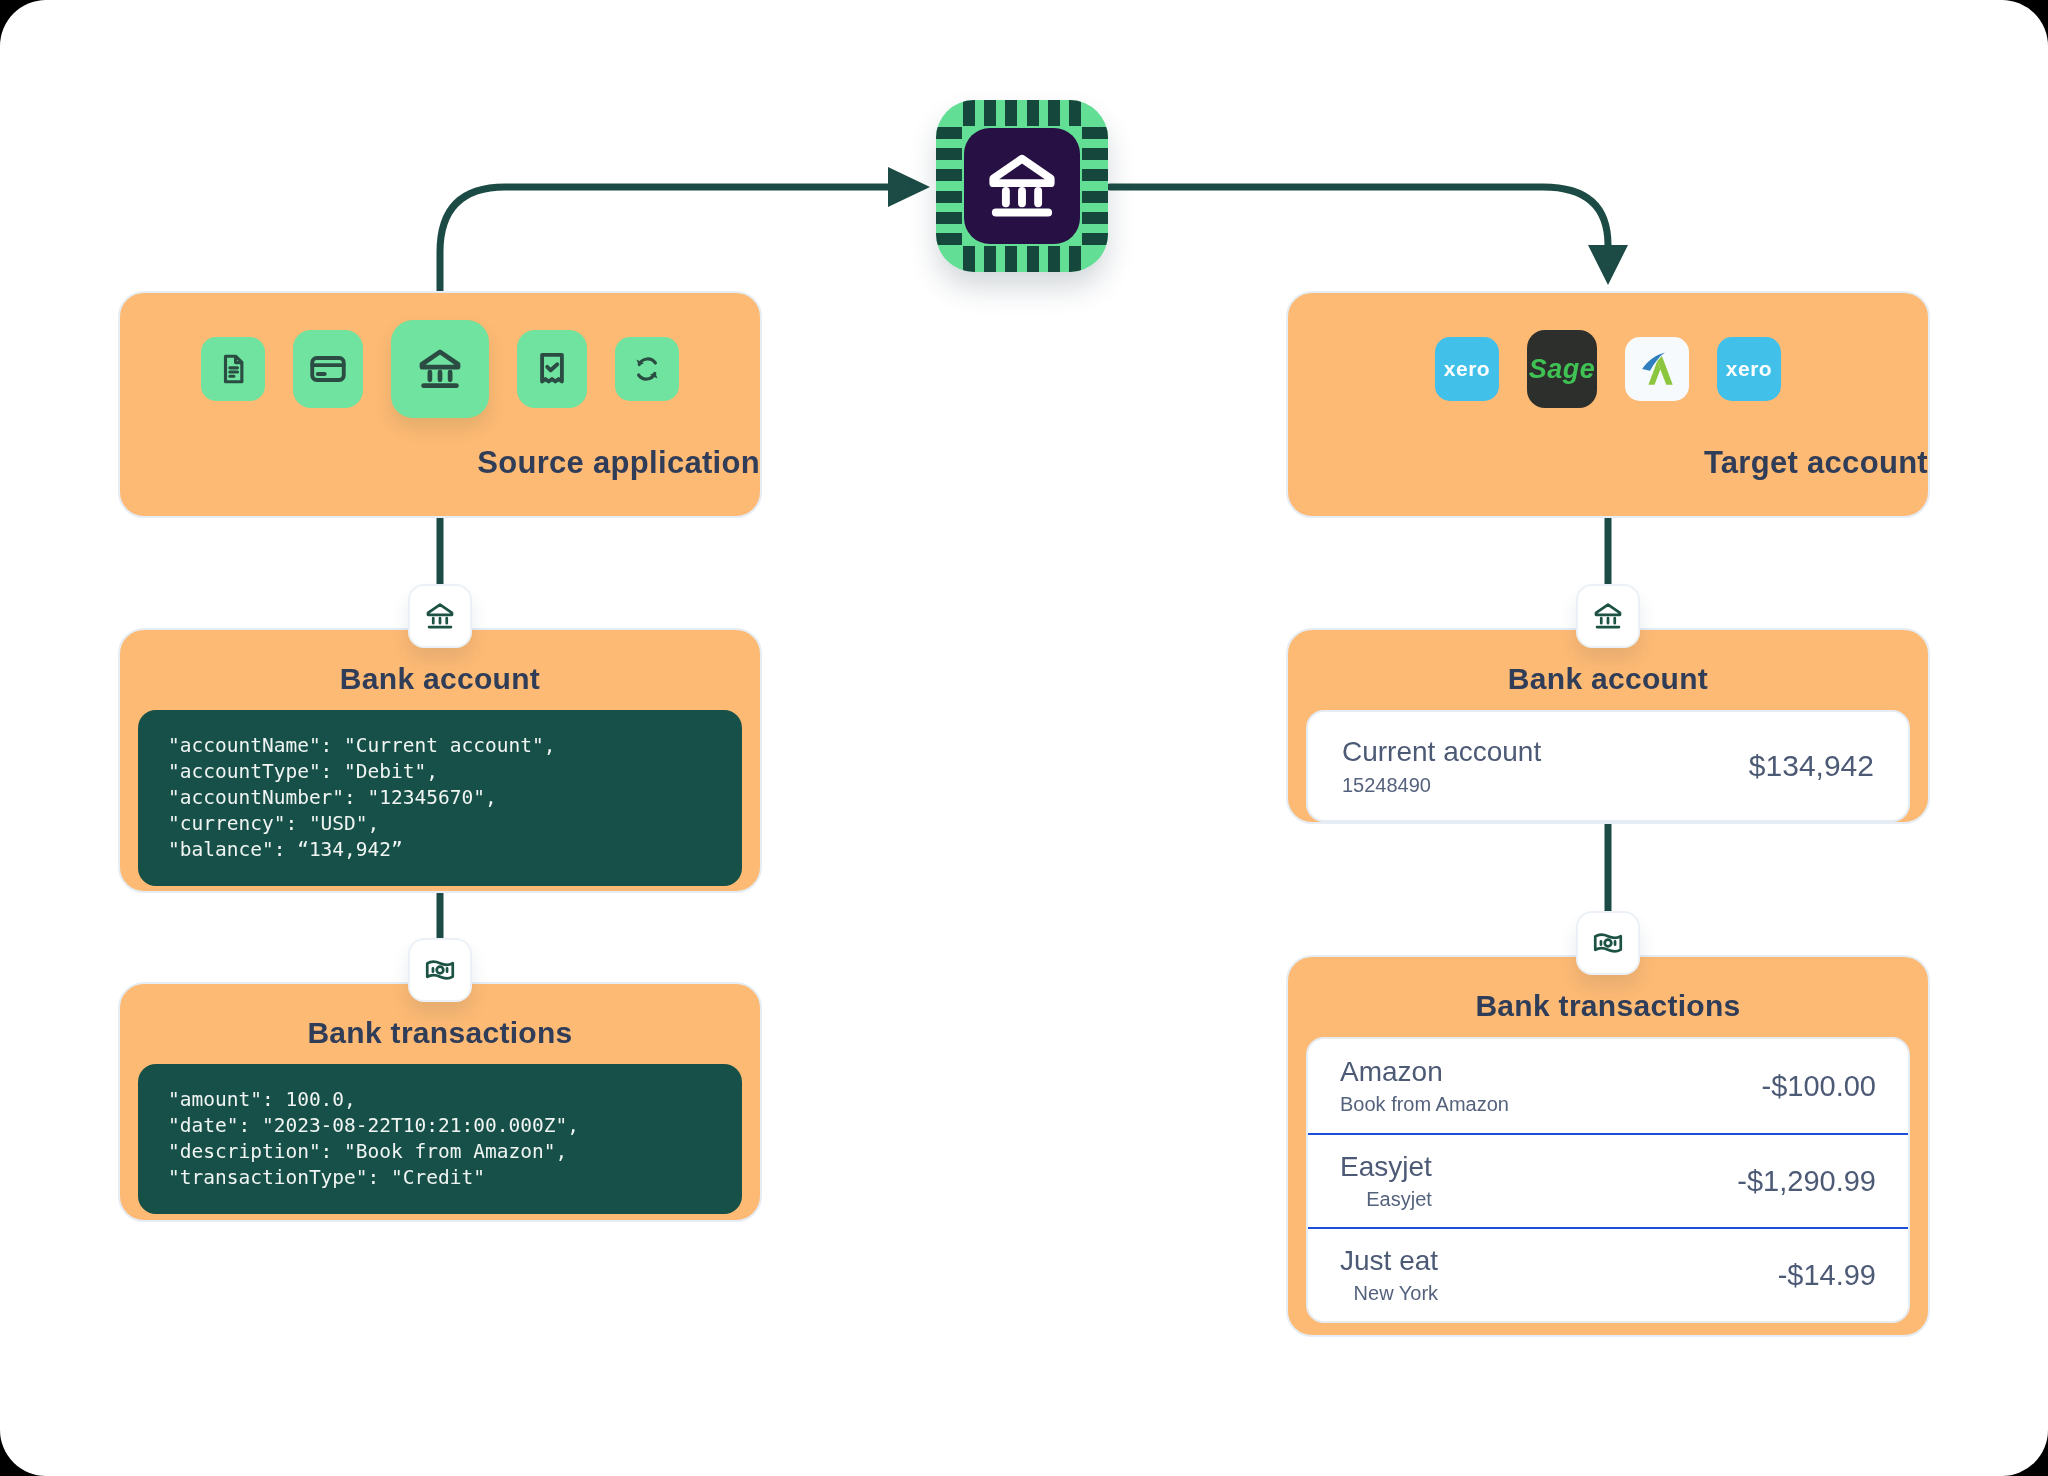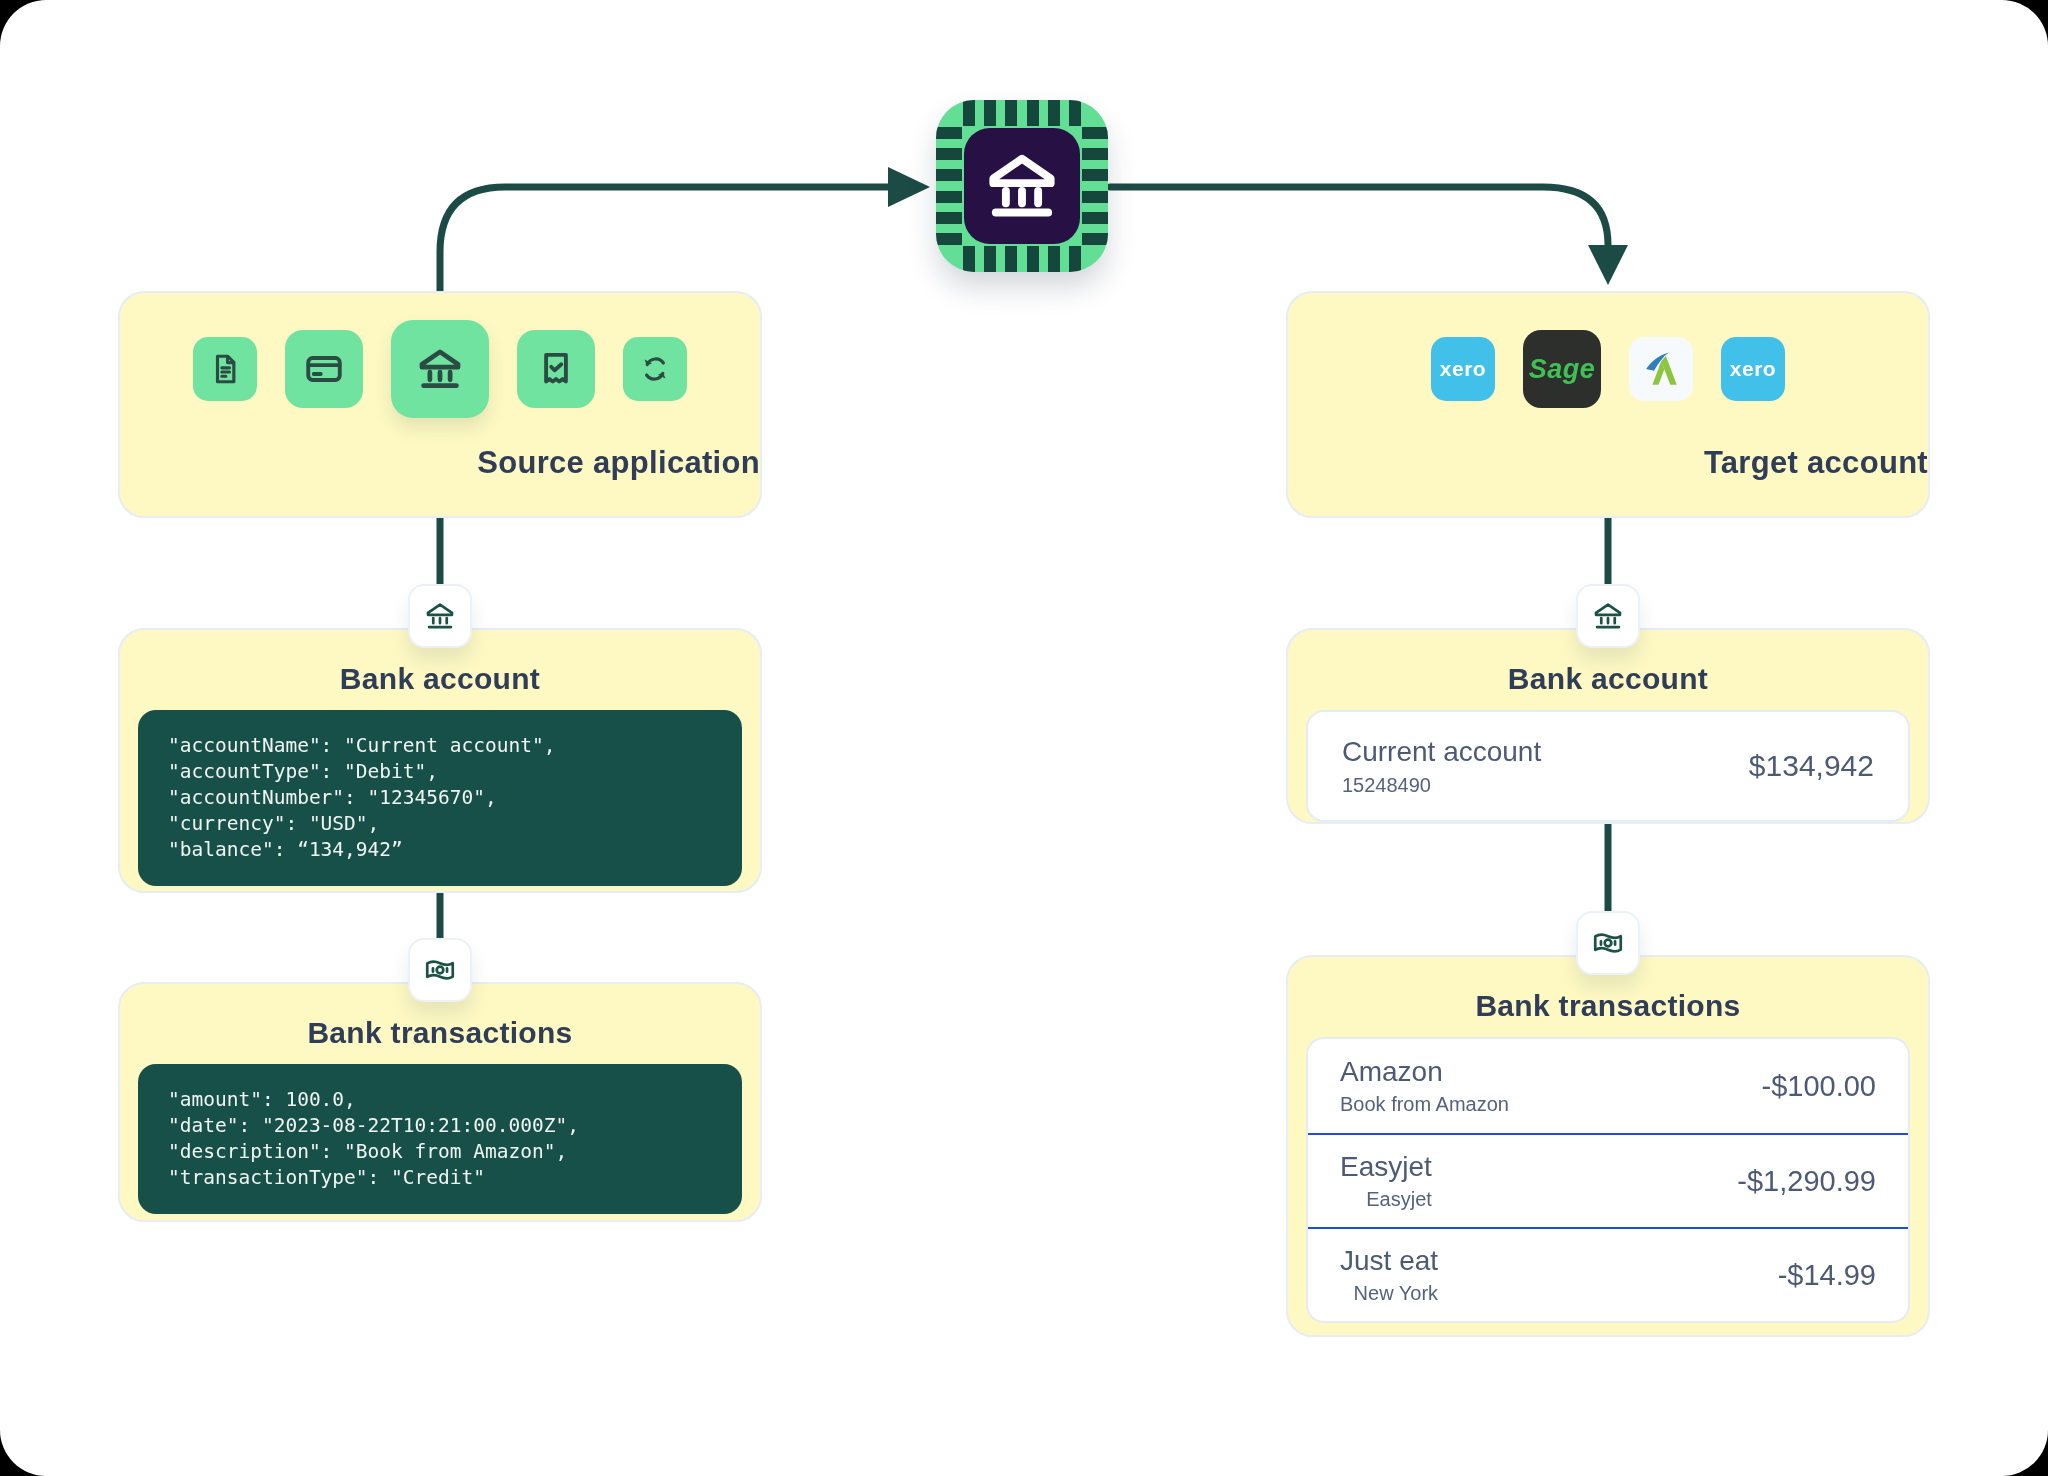--- a/index.html
+++ b/index.html
@@ -5,35 +5,35 @@
   html,body{margin:0;padding:0;background:#000;}
   body{font-family:"Liberation Sans", sans-serif; -webkit-font-smoothing:antialiased;}
   .canvas{position:relative;width:2048px;height:1476px;background:#ffffff;border-radius:46px;overflow:hidden;}
 
   
   svg.connectors{position:absolute;left:0;top:0;width:2048px;height:1476px;z-index:1;pointer-events:none;}
   .connectors path.line{fill:none;stroke:#1c4b45;stroke-width:7;stroke-linecap:round;}
   .connectors polygon.head{fill:#1c4b45;stroke:none;}
 
   
-  .panel{position:absolute;background:#fef9c3;border:2px solid #e6edf5;border-radius:26px;box-sizing:border-box;z-index:2;}
+  .panel{position:absolute;background:#fdba74;border:2px solid #e6edf5;border-radius:26px;box-sizing:border-box;z-index:2;}
   .panel h2{margin:26px 0 0;text-align:right;font-size:31px;font-weight:700;color:#303d58;letter-spacing:.3px;}
   .panel h3{margin:32px 0 0;text-align:center;font-size:30px;font-weight:700;color:#303d58;letter-spacing:.3px;}
 
   #source-panel{left:118px;top:291px;width:644px;height:227px;}
   #target-panel{left:1286px;top:291px;width:644px;height:227px;}
   #src-account-panel{left:118px;top:628px;width:644px;height:265px;}
   #src-tx-panel{left:118px;top:982px;width:644px;height:240px;}
   #tgt-account-panel{left:1286px;top:628px;width:644px;height:196px;}
   #tgt-tx-panel{left:1286px;top:955px;width:644px;height:382px;}
 
   .tile-row{display:flex;justify-content:center;align-items:center;gap:28px;margin-top:26px;height:100px;}
   .tile{display:flex;align-items:center;justify-content:center;color:#2b4c43;}
   .tile.s{width:64px;height:64px;border-radius:15px;background:#6fe39f;}
-  .tile.m{width:78px;height:78px;border-radius:18px;background:#6fe39f;}
+  .tile.m{width:70px;height:78px;border-radius:18px;background:#6fe39f;}
   .tile.l{width:98px;height:98px;border-radius:22px;background:#6fe39f;box-shadow:0 10px 18px rgba(30,70,50,.12);}
   .tile.s svg.ic{width:36px;height:36px;}
   .tile.m svg.ic{width:44px;height:44px;}
   .tile.l svg.ic{width:54px;height:54px;}
 
   
   .tile.xero{background:#41c0ea;}
   .tile.xero span{color:#fff;font-size:21px;font-weight:700;letter-spacing:.5px;}
   .tile.sage{background:#2d2f2d;}
   .tile.sage span{color:#3fc153;font-size:27px;font-weight:700;font-style:italic;letter-spacing:.5px;}

